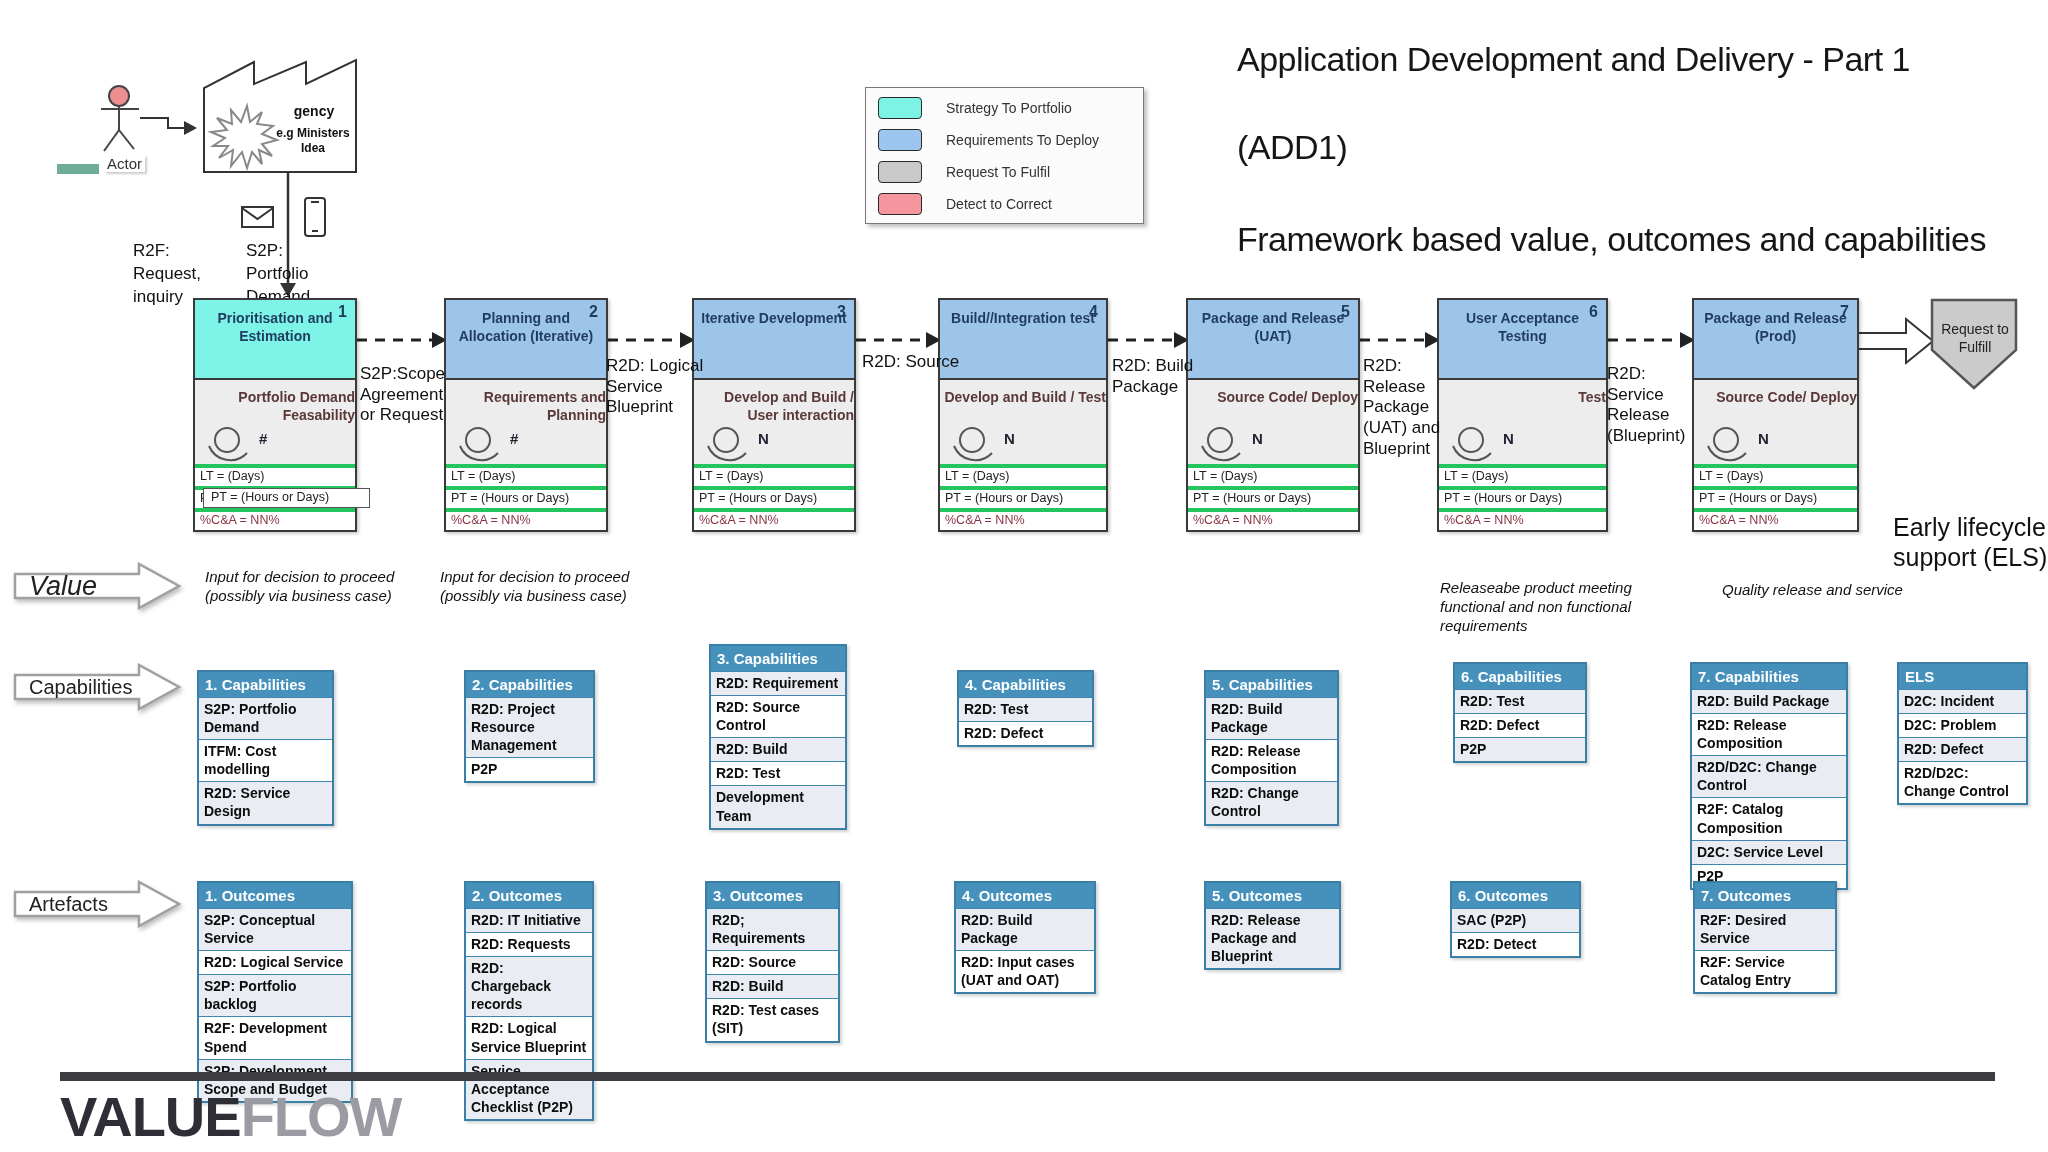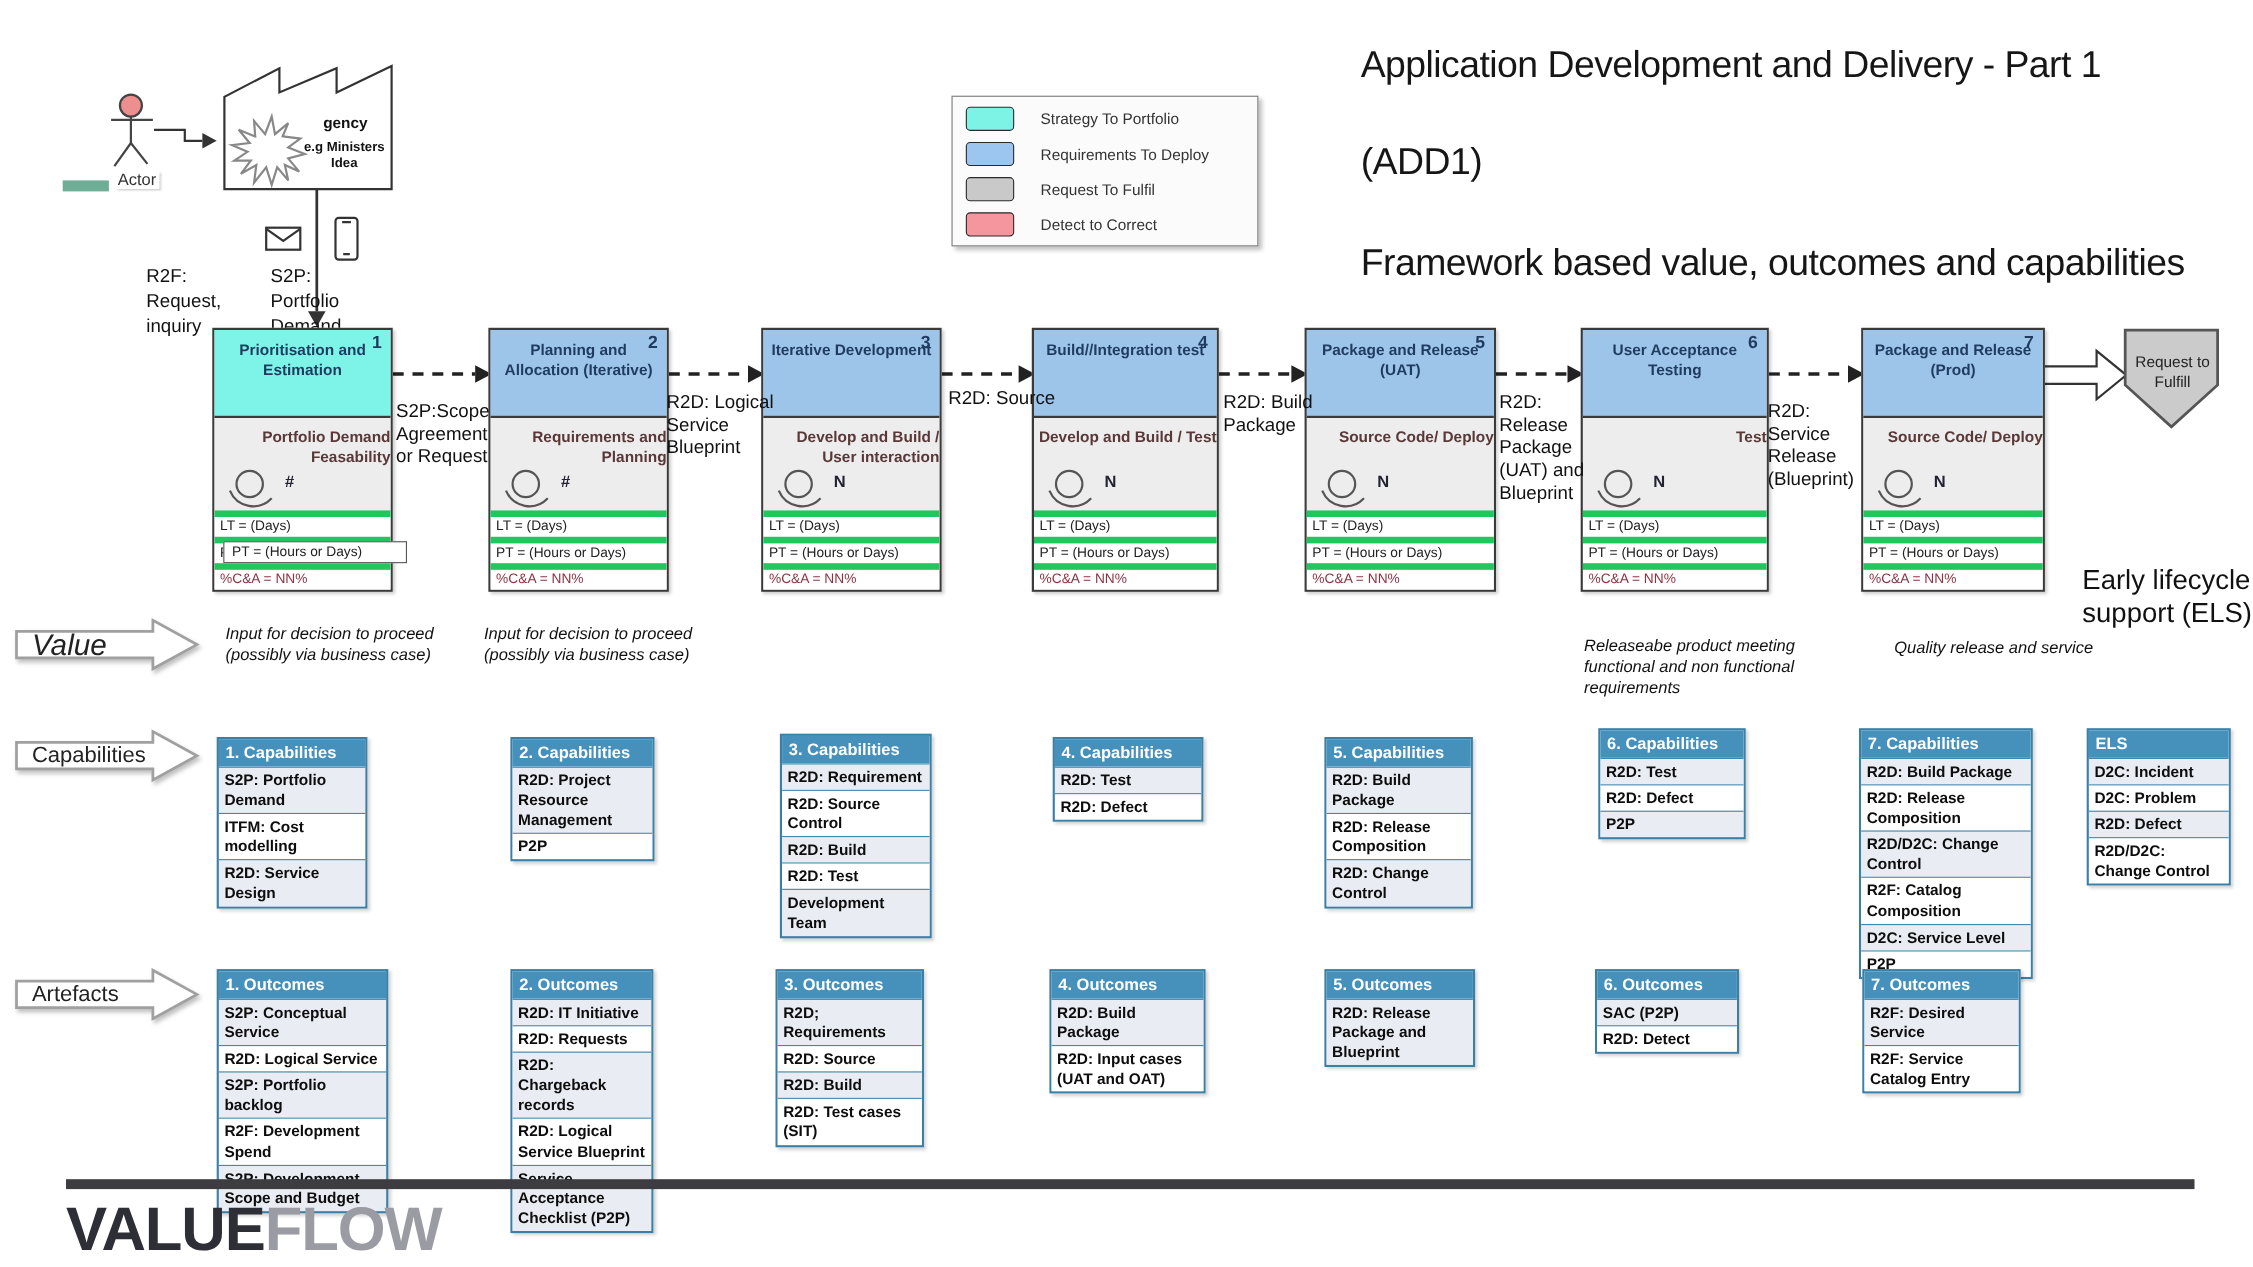--- a/index.html
+++ b/index.html
@@ -18,21 +18,21 @@
   .pbox{position:absolute;top:298px;border:2px solid #3a3a3a;background:#ededed;box-shadow:2px 2px 3px rgba(0,0,0,.2);}
   .phdr{height:80px;border-bottom:2px solid #3a3a3a;position:relative;text-align:center;
         font-weight:bold;color:#1f3c5f;font-size:14px;line-height:1.25;padding:10px 4px 0 4px;box-sizing:border-box;}
   .phdr.cyan{background:#7ef3e8;}
   .phdr.blue{background:#9dc5ea;}
   .pnum{position:absolute;top:2px;right:8px;font-size:16px;font-weight:bold;color:#1f3c5f;}
   .pbody{height:84px;position:relative;background:#ededed;color:#5a3838;font-weight:bold;
          text-align:right;font-size:14px;line-height:1.3;padding-top:8px;box-sizing:border-box;}
   .res-icon{position:absolute;left:10px;bottom:2px;}
   .pcount{position:absolute;left:64px;bottom:16px;font-weight:bold;font-size:15px;color:#223;}
-  .pstat{height:17px;border-top:6px solid #22c55e;background:#fff;font-size:12.5px;
+  .pstat{height:17px;border-top:4px solid #22c55e;background:#fff;font-size:12.5px;
          padding:1px 0 0 5px;color:#222;position:relative;box-sizing:content-box;}
   .pstat.ca{color:#8a3545;}
   .pt-overlay{position:absolute;left:8px;top:-2px;width:158px;height:17px;background:#fff;
               border:1.5px solid #555;padding:1px 0 0 7px;z-index:3;font-size:12.5px;color:#222;}
   
   .conn-label{position:absolute;font-size:17px;color:#111;line-height:1.22;}
   .vnote{position:absolute;font-style:italic;font-size:15px;line-height:1.28;color:#111;}
   
   .row-arrow{position:absolute;width:170px;height:48px;filter:drop-shadow(2px 3px 2px rgba(0,0,0,.25));}
   .row-arrow-text{position:absolute;left:16px;top:0;height:48px;width:120px;display:flex;align-items:center;color:#222;}
@@ -320,21 +320,21 @@
     <div class="chdr">1. Capabilities</div>
     <div class="citem">S2P: Portfolio Demand</div>
     <div class="citem">ITFM: Cost modelling</div>
     <div class="citem">R2D: Service Design</div>
   </div>
   <div class="capbox" style="left:464px;top:670px;width:127px">
     <div class="chdr">2. Capabilities</div>
     <div class="citem">R2D: Project Resource Management</div>
     <div class="citem">P2P</div>
   </div>
-  <div class="capbox" style="left:709px;top:667px;width:134px">
+  <div class="capbox" style="left:709px;top:644px;width:134px">
     <div class="chdr">3. Capabilities</div>
     <div class="citem">R2D: Requirement</div>
     <div class="citem">R2D: Source Control</div>
     <div class="citem">R2D: Build</div>
     <div class="citem">R2D: Test</div>
     <div class="citem">Development Team</div>
   </div>
   <div class="capbox" style="left:957px;top:670px;width:133px">
     <div class="chdr">4. Capabilities</div>
     <div class="citem">R2D: Test</div>

